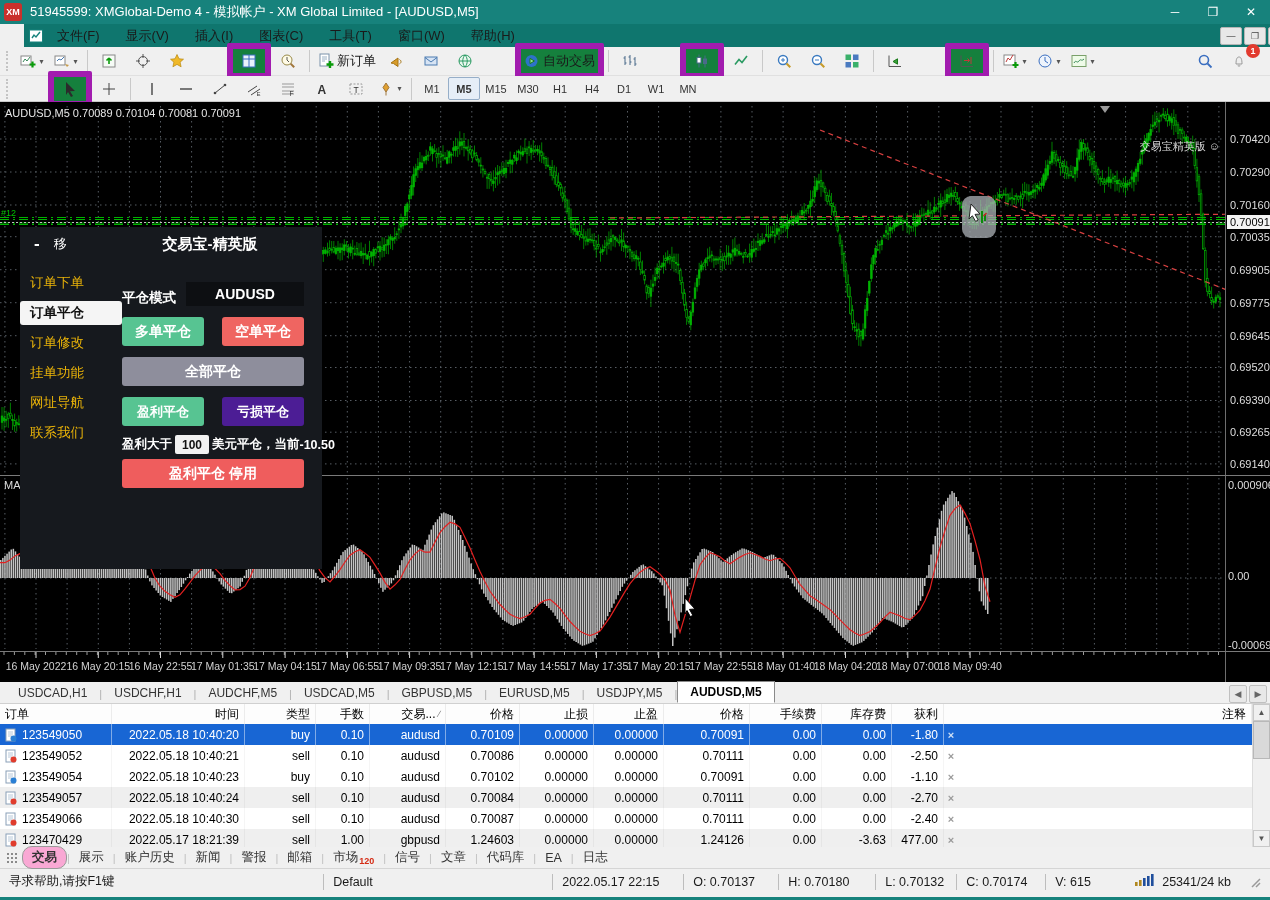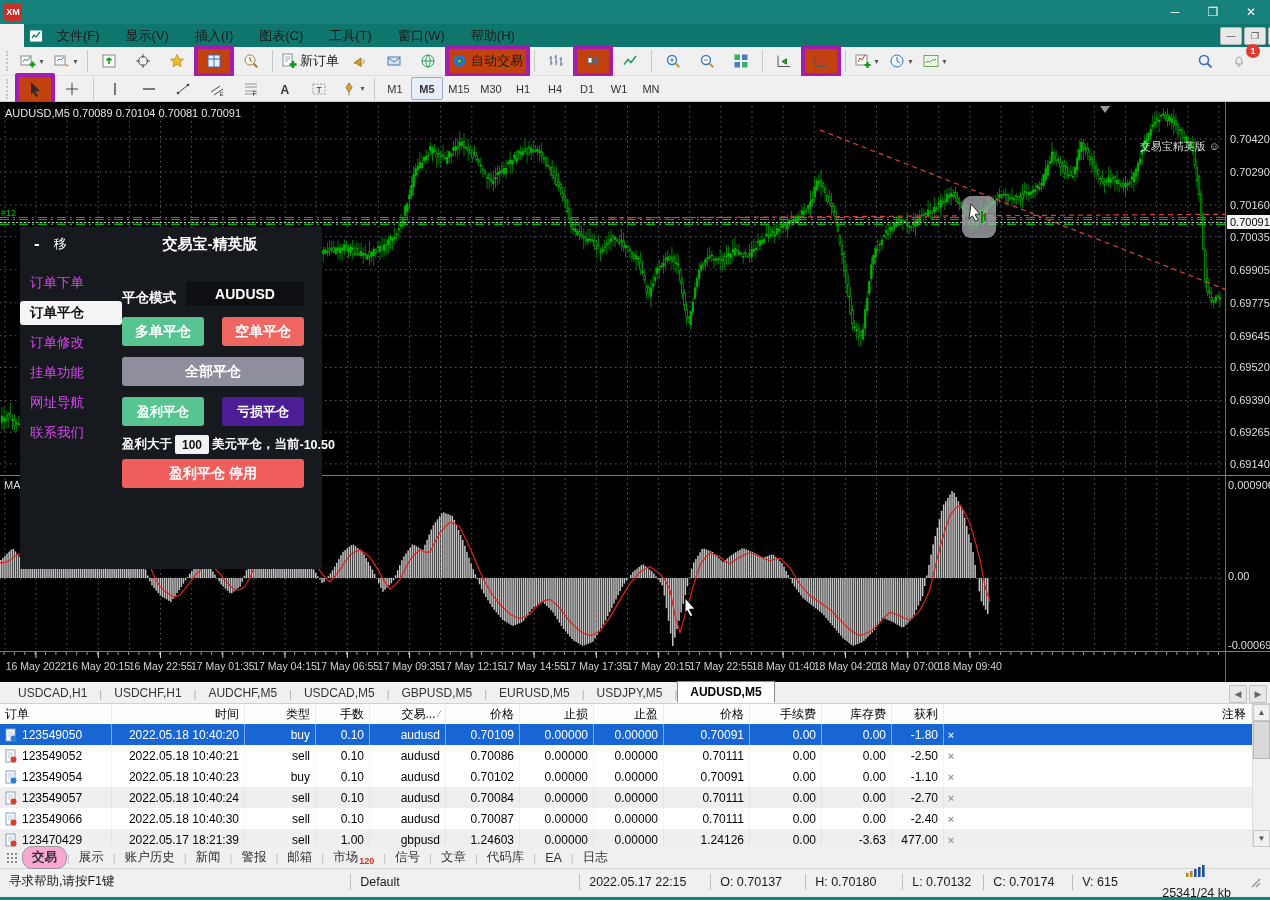--- a/index.html
+++ b/index.html
@@ -12,21 +12,21 @@
   .wctl{width:38px;display:flex;align-items:center;justify-content:center;font-size:12px;color:#fff;}
   
   #menubar{position:absolute;left:0;top:24px;width:1270px;height:23px;background:#0f766e;display:flex;align-items:center;border-bottom:1px solid #e2e2e2;margin-left:24px;}
   .menu-item{padding:3px 13px;font-size:13px;color:#1a1a1a;}
   #mdi-controls{margin-left:auto;margin-right:4px;display:flex;gap:2px;}
   .mdictl{width:20px;height:16px;background:#e8e8e8;border:1px solid #b5b5b5;border-radius:2px;display:flex;align-items:center;justify-content:center;font-size:9px;color:#444;}
   
   #toolbar1{position:absolute;left:0;top:47px;width:1270px;height:29px;background:#f0f0f0;display:flex;align-items:center;border-bottom:1px solid #e0e0e0;padding-left:2px;box-sizing:border-box;}
   #toolbar2{position:absolute;left:0;top:76px;width:1270px;height:26px;background:#f0f0f0;display:flex;align-items:center;border-bottom:1px solid #c8c8c8;padding-left:2px;box-sizing:border-box;}
   .tbtn{height:24px;min-width:26px;display:flex;align-items:center;justify-content:center;gap:3px;padding:0 3px;border:1px solid transparent;border-radius:2px;position:relative;}
-  .tbtn.pressed{background:#c2410c;border:4px solid #a21caf;}
+  .tbtn.pressed{background:#15803d;border:6px solid #a21caf;margin-left:33px;}
   .tbtn .lbl{font-size:13px;color:#1a1a1a;white-space:nowrap;}
   .caret{font-size:8px;color:#555;}
   .tsep{width:1px;height:22px;background:#c9c9c9;margin:0 4px;}
   .thandle{width:3px;height:20px;border-left:2px dotted #c4c4c4;margin:0 4px;}
   .tfbtn{height:21px;min-width:26px;display:flex;align-items:center;justify-content:center;font-size:11px;color:#333;border:1px solid transparent;border-radius:2px;padding:0 2px;}
   .tfbtn.pressed{background:#e6eef7;border:1px solid #96aec8;font-weight:bold;}
   #badge{position:absolute;right:-5px;top:-5px;width:14px;height:14px;background:#e23a2e;border-radius:50%;color:#fff;font-size:9px;display:flex;align-items:center;justify-content:center;font-weight:bold;}
   
   #chartwin{position:absolute;left:0;top:102px;width:1270px;height:580px;background:#000;}
   #chart-svg-holder{position:absolute;left:0;top:0;width:1225px;height:580px;}
@@ -41,21 +41,21 @@
   #shift-marker{position:absolute;left:1100px;top:4px;width:0;height:0;border-left:5px solid transparent;border-right:5px solid transparent;border-top:7px solid #9a9a9a;z-index:3;}
   #drag-cursor{position:absolute;left:962px;top:94px;width:34px;height:42px;background:rgba(165,170,176,.78);border-radius:9px;z-index:6;display:flex;align-items:center;justify-content:center;}
   #macd-cursor{position:absolute;left:683px;top:495px;z-index:6;}
   .timelabel{position:absolute;top:558px;font-size:10.5px;color:#d2d2d2;white-space:nowrap;transform:translateX(-50%);}
   
   #panel{position:absolute;left:20px;top:125px;width:302px;height:342px;background:#16191e;z-index:10;color:#fff;}
   #panel-head{position:absolute;left:0;top:0;width:100%;height:34px;display:flex;align-items:center;}
   #panel-min{margin-left:14px;font-size:17px;font-weight:bold;}
   #panel-move{margin-left:14px;font-size:13px;}
   #panel-title{position:absolute;left:100px;width:180px;text-align:center;font-size:15px;font-weight:bold;}
-  .pnav{position:absolute;left:0;width:92px;height:24px;display:flex;align-items:center;padding-left:10px;font-size:13.5px;color:#d946ef;}
+  .pnav{position:absolute;left:0;width:92px;height:24px;display:flex;align-items:center;padding-left:10px;font-size:13.5px;color:#eab308;}
   .pnav.active{background:#f5f5f5;color:#111;border-radius:3px;font-weight:bold;}
   .pbtn{position:absolute;display:flex;align-items:center;justify-content:center;font-size:14px;font-weight:bold;color:#fff;border-radius:3px;}
   #p-mode-label{position:absolute;left:102px;top:62px;font-size:13.5px;font-weight:bold;}
   #p-symbol{position:absolute;left:166px;top:55px;width:118px;height:24px;background:#0d0f12;display:flex;align-items:center;justify-content:center;font-size:14px;font-weight:bold;}
   #p-rule{position:absolute;left:102px;top:190px;width:196px;font-size:12.5px;font-weight:bold;display:flex;align-items:center;white-space:nowrap;}
   #p-amount{width:30px;height:17px;background:#f2f2f2;color:#111;border:none;text-align:center;font-size:12px;margin:0 3px;border-radius:2px;font-weight:bold;}
   
   #chart-tabs{position:absolute;left:0;top:682px;width:1270px;height:22px;background:#f0f0f0;display:flex;align-items:flex-end;padding-left:6px;box-sizing:border-box;border-bottom:1px solid #d0d0d0;}
   .ctab{font-size:12px;color:#333;padding:3px 12px;white-space:nowrap;}
   .ctab.active{background:#fff;border:1px solid #8a8a8a;border-bottom:1px solid #fff;font-weight:bold;color:#000;}
@@ -88,20 +88,21 @@
   #seg-help{flex:1;}
   #grip{margin-left:auto;}
 </style>
 </head>
 <body>
 
 <div id="win">
 
   <div id="titlebar">
     <div id="logo">XM</div>
+    <div id="title-text">51945599: XMGlobal-Demo 4 - 模拟帐户 - XM Global Limited - [AUDUSD,M5]</div>
     <div id="win-controls">
       <div class="wctl">─</div>
       <div class="wctl">❐</div>
       <div class="wctl">✕</div>
     </div>
   </div>
 
   <div id="menubar">
     <span id="menu-doc-icon" style="margin-left:4px;display:flex;">
         <svg width="16" height="16" viewBox="0 0 16 16">
@@ -2630,21 +2631,21 @@
     <div class="ssep"></div>
     <div class="sseg" style="width:76px;">O: 0.70137</div>
     <div class="ssep"></div>
     <div class="sseg" style="width:78px;">H: 0.70180</div>
     <div class="ssep"></div>
     <div class="sseg" style="width:62px;">L: 0.70132</div>
     <div class="ssep"></div>
     <div class="sseg" style="width:70px;">C: 0.70174</div>
     <div class="ssep"></div>
     <div class="sseg" style="width:48px;">V: 615</div>
-    <div class="sseg" style="margin-left:14px;flex-direction:column;">
+    <div class="sseg" style="margin-left:14px;">
       <span id="conn-icon"><svg width="22" height="14" viewBox="0 0 22 14">
             <rect x="0" y="9" width="2.6" height="4" fill="#b08820"></rect>
             <rect x="4" y="7" width="2.6" height="6" fill="#b08820"></rect>
             <rect x="8" y="5" width="2.6" height="8" fill="#1f4e9c"></rect>
             <rect x="12" y="3" width="2.6" height="10" fill="#1f4e9c"></rect>
             <rect x="16" y="1" width="2.6" height="12" fill="#1f4e9c"></rect>
           </svg></span>
       <span>25341/24 kb</span>
     </div>
     <div id="grip" class="sseg">

